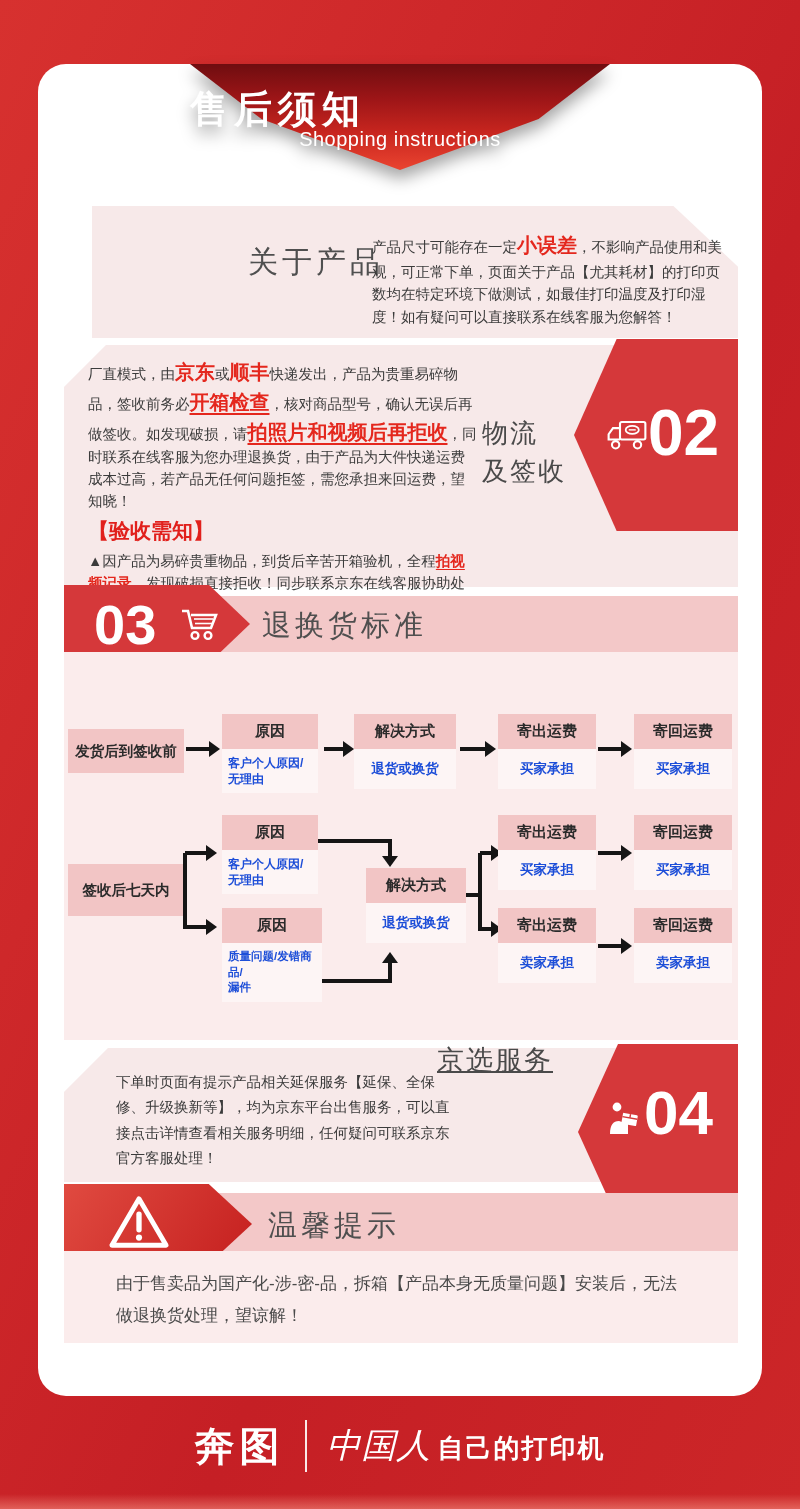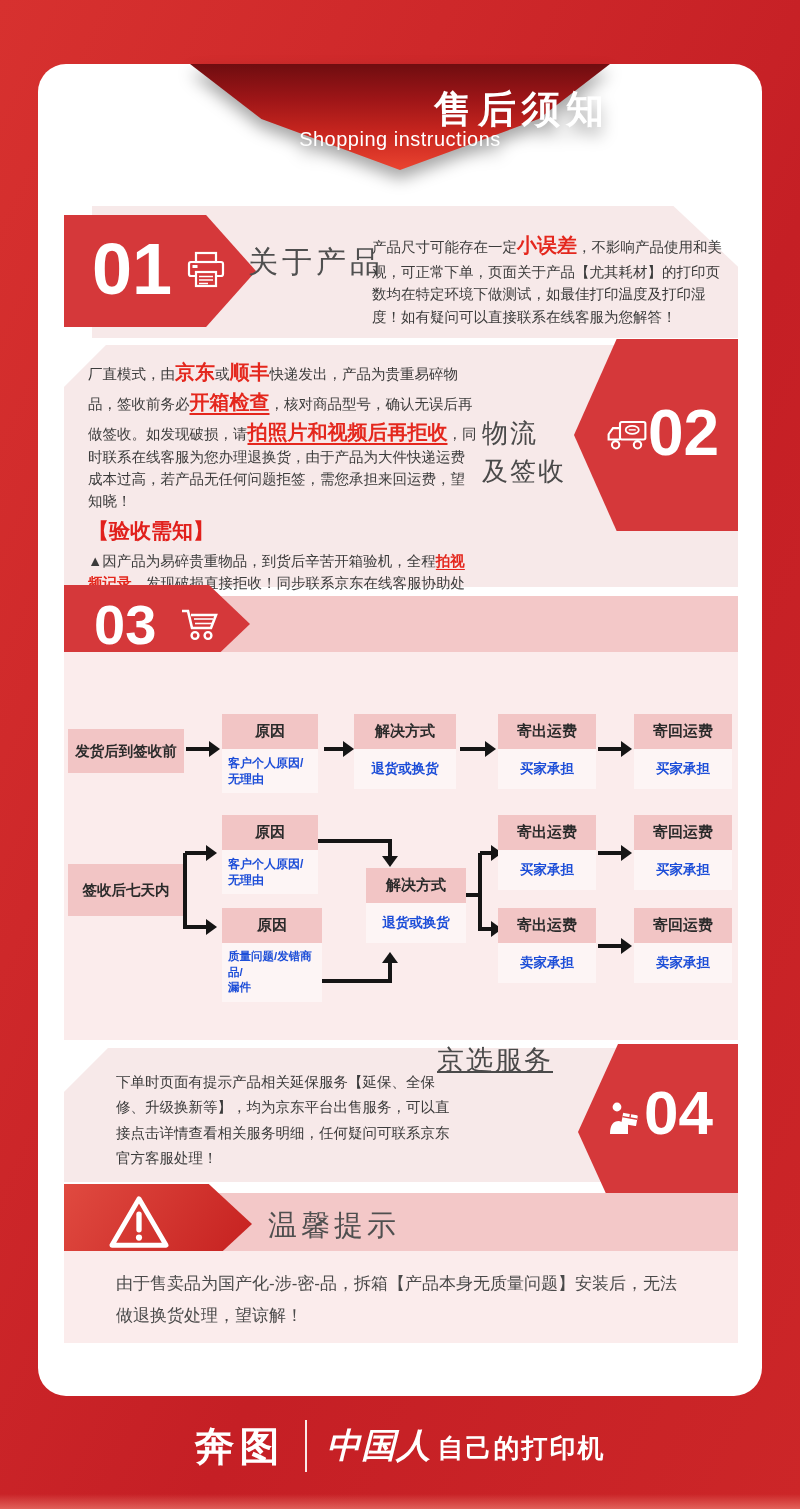--- a/index.html
+++ b/index.html
@@ -9,21 +9,21 @@
   .card{position:absolute;left:38px;top:64px;width:724px;height:1332px;background:#ffffff;border-radius:28px;}
   .bottom-strip{position:absolute;left:0;bottom:0;width:100%;height:15px;
         background:linear-gradient(180deg,rgba(255,255,255,0),rgba(255,170,150,.45));}
 
   
   .ribbon-wrap{position:absolute;left:190px;top:64px;width:420px;height:106px;
         filter:drop-shadow(0 9px 8px rgba(0,0,0,.35));}
   .ribbon{position:absolute;inset:0;
         clip-path:polygon(0 0,100% 0,83% 52%,50% 100%,17% 52%);
         background:linear-gradient(180deg,#6f0d10 0%,#9c1517 32%,#c9261f 66%,#ea4430 100%);}
-  .ribbon-title{position:absolute;top:20px;width:100%;text-align:right;color:#fff;
+  .ribbon-title{position:absolute;top:20px;width:100%;text-align:left;color:#fff;
         font-size:38px;font-weight:700;letter-spacing:6px;}
   .ribbon-sub{position:absolute;top:64px;width:100%;text-align:center;color:#fff;font-size:20px;letter-spacing:.5px;}
 
   
   .chev{position:absolute;background:#d5383a;filter:drop-shadow(5px 6px 6px rgba(70,20,20,.32));}
   .chev-num{position:absolute;color:#fff;font-weight:700;line-height:1;}
   .panel{position:absolute;background:#f7e9e9;filter:drop-shadow(0 5px 5px rgba(0,0,0,.10));}
   .sec-title{position:absolute;color:#4f4f4f;letter-spacing:4px;font-weight:500;}
   .body-text{position:absolute;color:#3b3b3b;font-size:14.5px;line-height:1.55;}
   .seg-hl-big{color:#e4271d;font-size:20px;font-weight:600;}
@@ -102,50 +102,36 @@
   .s5-title{left:268px;top:1206px;font-size:29px;}
   .panel5{position:absolute;left:64px;top:1251px;width:674px;height:92px;background:#fbecec;}
   .s5-body{left:116px;top:1268px;width:566px;font-size:17px;line-height:1.9;color:#4a4a4a;}
 
   
   .footer{position:absolute;left:0;top:1414px;width:100%;height:64px;display:flex;
         align-items:center;justify-content:center;gap:20px;color:#fff;}
   .brand{font-size:40px;font-weight:700;letter-spacing:5px;}
   .fdivider{width:2px;height:52px;background:rgba(255,255,255,.9);}
   .tagline{display:flex;align-items:baseline;gap:6px;}
-  .tagline-script{font-size:34px;font-weight:700;font-style:italic;letter-spacing:1px;}
+  .tagline-script{font-size:34px;font-weight:400;font-style:italic;letter-spacing:1px;}
   .tagline-rest{font-size:26px;font-weight:700;letter-spacing:2px;}
 </style>
 </head>
 <body>
 
 <div class="page">
   <div class="card"></div>
 
   <div class="ribbon-wrap">
     <div class="ribbon"></div>
     <div class="ribbon-title">售后须知</div>
     <div class="ribbon-sub">Shopping instructions</div>
   </div>
 
   <div class="panel panel1"></div>
-  <div class="chev chev1">
-    <span class="chev-num">01</span>
-    <span class="icon">
-      <svg width="40" height="38" viewBox="0 0 40 38">
-        <rect x="10" y="2" width="20" height="9" fill="none" stroke="#fff" stroke-width="2.2"></rect>
-        <rect x="3" y="11" width="34" height="14" rx="2" fill="none" stroke="#fff" stroke-width="2.2"></rect>
-        <rect x="10" y="21" width="20" height="14" fill="#d5383a" stroke="#fff" stroke-width="2.2"></rect>
-        <line x1="13" y1="25.5" x2="27" y2="25.5" stroke="#fff" stroke-width="1.5"></line>
-        <line x1="13" y1="29" x2="27" y2="29" stroke="#fff" stroke-width="1.5"></line>
-        <line x1="13" y1="32.5" x2="22" y2="32.5" stroke="#fff" stroke-width="1.5"></line>
-        <rect x="6.5" y="14" width="5" height="3" fill="#fff"></rect>
-      </svg>
-    </span>
-  </div>
   <div class="sec-title s1-title">关于产品</div>
   <div class="body-text s1-body"><span>产品尺寸可能存在一定</span><span class="seg-hl-big">小误差</span><span>，不影响产品使用和美观，可正常下单，页面关于产品【尤其耗材】的打印页数均在特定环境下做测试，如最佳打印温度及打印湿度！如有疑问可以直接联系在线客服为您解答！</span></div>
 
   <div class="panel panel2"></div>
   <div class="s2-text">
     <div><span>厂直模式，由</span><span class="seg-hl-big">京东</span><span>或</span><span class="seg-hl-big">顺丰</span><span>快递发出，产品为贵重易碎物品，签收前务必</span><span class="seg-hl-big-u">开箱检查</span><span>，核对商品型号，确认无误后再做签收。如发现破损，请</span><span class="seg-hl-big-u">拍照片和视频后再拒收</span><span>，同时联系在线客服为您办理退换货，由于产品为大件快递运费成本过高，若产品无任何问题拒签，需您承担来回运费，望知晓！</span></div>
     <div class="s2-sub">【验收需知】</div>
     <div class="s2-para2"><span>▲因产品为易碎贵重物品，到货后辛苦开箱验机，全程</span><span class="seg-hl-u">拍视频记录</span><span>，发现破损直接拒收！同步联系京东在线客服协助处理售后事宜▲</span></div>
     <div class="s2-note">**【注意】**若无视频记录可能会影响快递售后赔偿！</div>
   </div>
@@ -173,20 +159,21 @@
     <span class="icon">
       <svg width="40" height="36" viewBox="0 0 40 36">
         <path d="M2 4 h6 l4 17 h19 l5 -13 h-25" fill="none" stroke="#fff" stroke-width="2.6"></path>
         <line x1="14" y1="12" x2="33" y2="12" stroke="#fff" stroke-width="1.6"></line>
         <line x1="15" y1="16.5" x2="32" y2="16.5" stroke="#fff" stroke-width="1.6"></line>
         <circle cx="15" cy="28.5" r="3.4" fill="none" stroke="#fff" stroke-width="2.4"></circle>
         <circle cx="28" cy="28.5" r="3.4" fill="none" stroke="#fff" stroke-width="2.4"></circle>
       </svg>
     </span>
   </div>
+  <div class="sec-title s3-title">退换货标准</div>
   <div class="flowarea"></div>
 
   <div class="startbox" style="left:68px;top:729px;width:116px;height:44px">发货后到签收前</div>
   <div class="harrow" style="left:186px;top:747px;width:24px"></div>
   <div class="fbox" style="left:222px;top:714px;width:96px">
     <div class="fhead">原因</div>
     <div class="fbody two">客户个人原因/
 无理由</div>
   </div>
   <div class="harrow" style="left:324px;top:747px;width:20px"></div>

